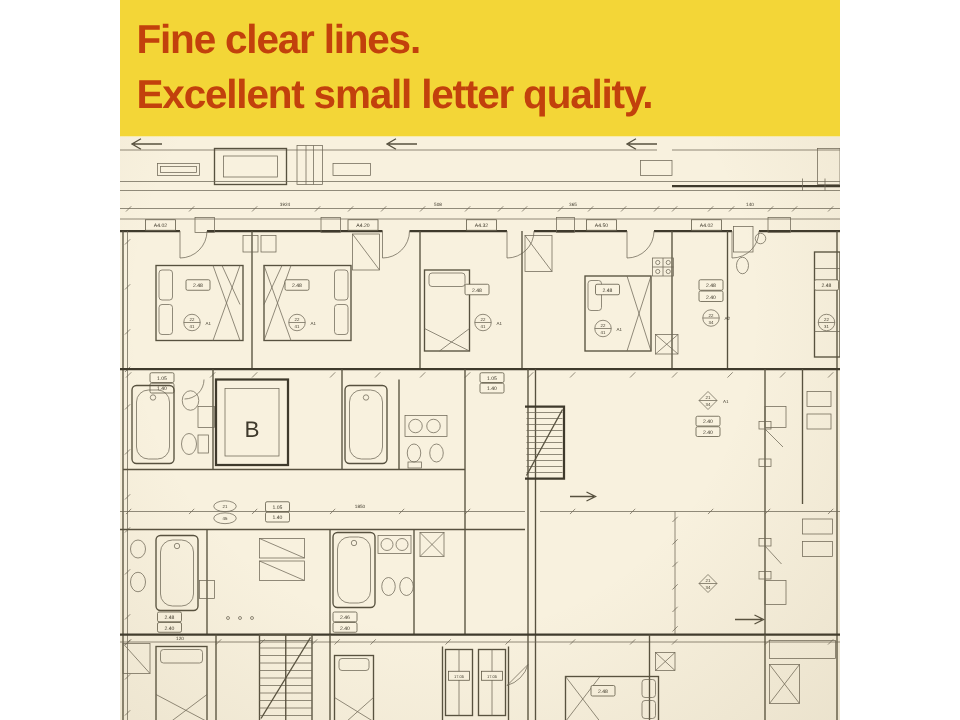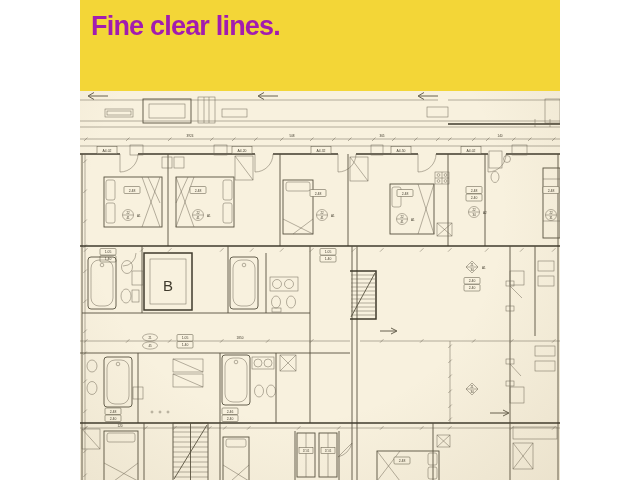--- a/index.html
+++ b/index.html
@@ -25,22 +25,23 @@
   .md{stroke:#57513f;stroke-width:0.9;fill:none;}
   .wl{stroke:#3f3a2c;stroke-width:1.5;fill:none;}
   .tag{fill:#f9f2df;stroke:#57513f;stroke-width:0.5;}
 </style>
 </head>
 <body>
 
 <div class="page">
   <div class="content">
 
-    <div class="banner" id="banner" style="background: rgb(243, 214, 55); color: #a21caf;">
+    <div class="banner" id="banner" style="background: rgb(243, 214, 55); color: #c2410c;">
       <div class="line">Fine clear lines.</div>
+      <div class="line">Excellent small letter quality.</div>
     </div>
 
     <div class="plan-wrap">
       <svg width="480" height="389" viewBox="0 0 480 389">
         <defs>
           <pattern id="xh" width="3" height="3" patternUnits="userSpaceOnUse">
             <path d="M0 3L3 0M0 0L3 3" stroke="#57513f" stroke-width="0.4"></path>
           </pattern>
         </defs>
 

